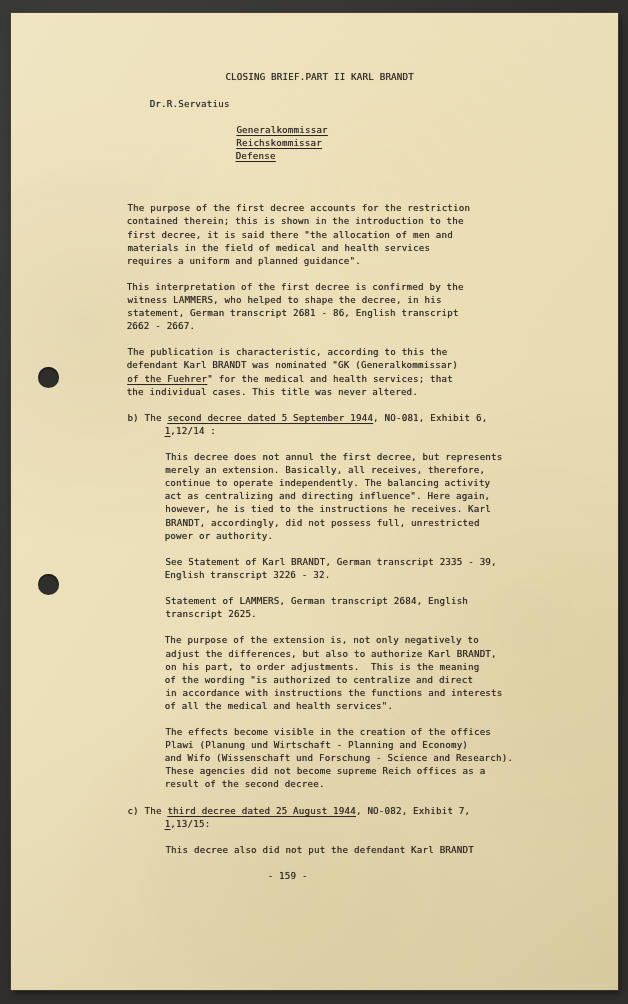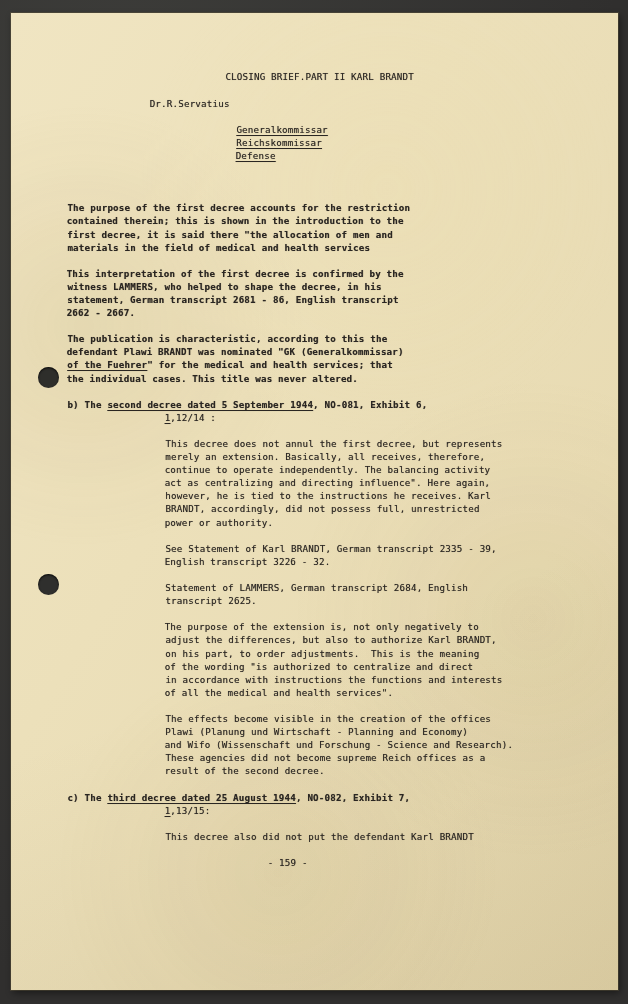--- a/index.html
+++ b/index.html
@@ -96,21 +96,21 @@
       0 0 .7px rgba(42,38,34,.40),
       .35px .15px .5px rgba(60,52,40,.22);
   }
   .blank { height: 13.1px; }
   .half  { height: 6px; }
 
   
   .indent-head   { padding-left: 214px; }   
   .indent-name   { padding-left: 139px; }   
   .indent-org    { padding-left: 225px; }   
-  .indent-para   { padding-left: 56px; font-weight: bold; }   
+  .indent-para   { padding-left: 116px; }   
   .indent-sub    { padding-left: 154px; }   
   .indent-folio  { padding-left: 257px; }   
 
   .u { text-decoration: underline; text-underline-offset: 1.5px; }
 
   
   .jig1 { transform: translateX(.4px); }
   .jig2 { transform: translateX(-.35px); }
   .jig3 { transform: translateX(.25px); }
 </style>
@@ -140,32 +140,33 @@
       <div class="ln indent-org jig2"><span class="u">Defense</span></div>
 
       <div class="blank"></div>
         <div class="blank"></div>
         <div class="blank"></div>
 
       <div class="ln indent-para jig1">The purpose of the first decree accounts for the restriction</div>
       <div class="ln indent-para jig2">contained therein; this is shown in the introduction to the</div>
       <div class="ln indent-para jig3">first decree, it is said there "the allocation of men and</div>
       <div class="ln indent-para jig1">materials in the field of medical and health services</div>
+      <div class="ln indent-para jig2">requires a uniform and planned guidance".</div>
 
       <div class="blank"></div>
 
       <div class="ln indent-para jig2">This interpretation of the first decree is confirmed by the</div>
       <div class="ln indent-para jig1">witness LAMMERS, who helped to shape the decree, in his</div>
       <div class="ln indent-para jig3">statement, German transcript 2681 - 86, English transcript</div>
       <div class="ln indent-para jig2">2662 - 2667.</div>
 
       <div class="blank"></div>
 
       <div class="ln indent-para jig1">The publication is characteristic, according to this the</div>
-      <div class="ln indent-para jig2">defendant Plawi BRANDT was nominated "GK (Generalkommissar)</div>
+      <div class="ln indent-para jig2">defendant Karl BRANDT was nominated "GK (Generalkommissar)</div>
       <div class="ln indent-para jig3"><span class="u">of the Fuehrer</span><span>" for the medical and health services; that</span></div>
       <div class="ln indent-para jig2">the individual cases. This title was never altered.</div>
 
       <div class="blank"></div>
 
       <div class="ln indent-para jig1"><span>b) The </span><span class="u">second decree dated 5 September 1944</span><span>, NO-081, Exhibit 6,</span></div>
       <div class="ln indent-sub jig2"><span class="u">1</span><span>,12/14 :</span></div>
 
       <div class="blank"></div>
 

